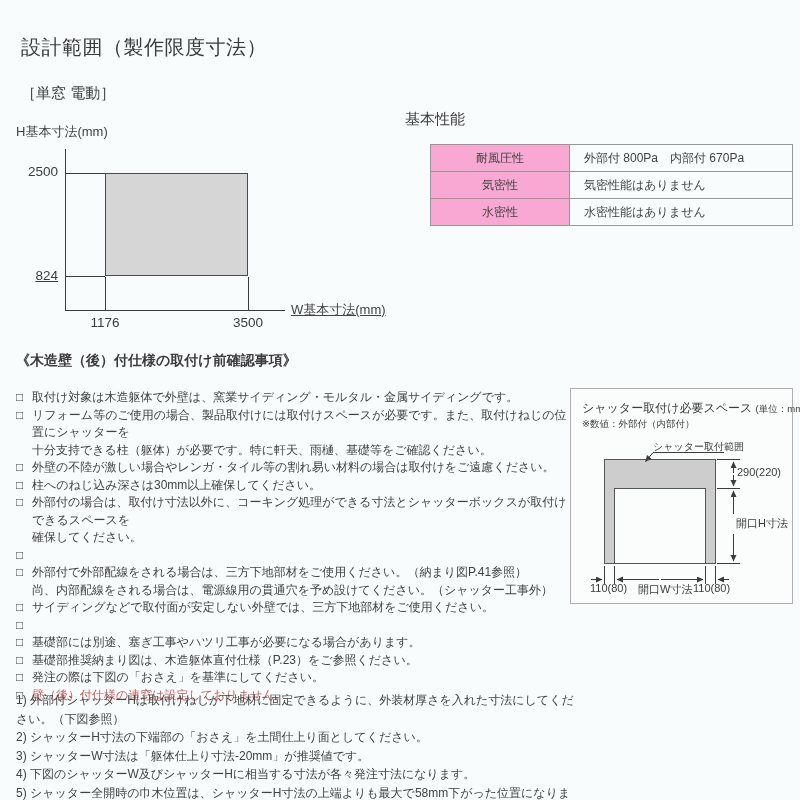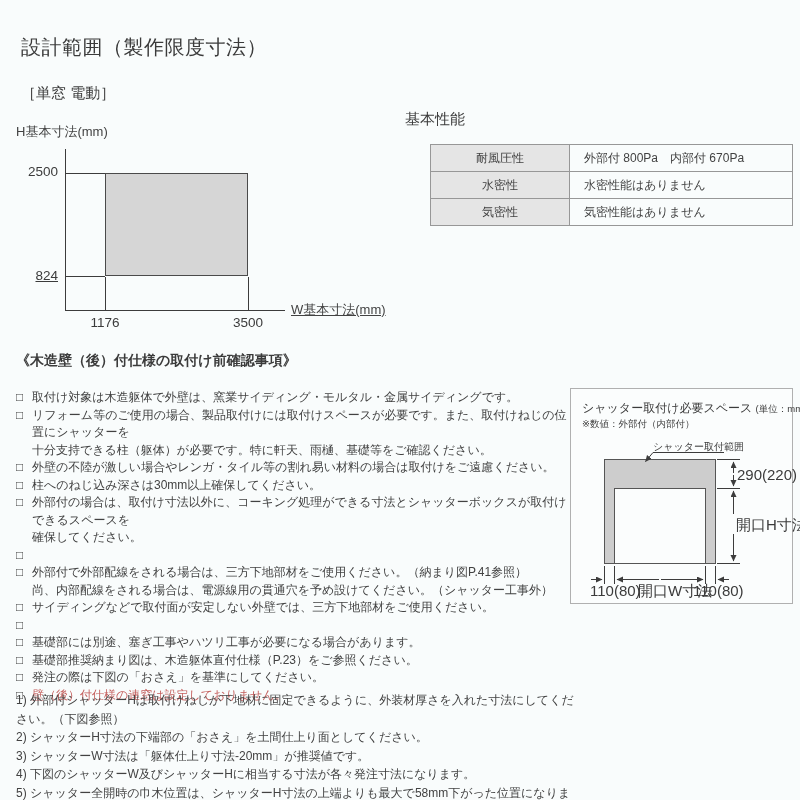--- a/index.html
+++ b/index.html
@@ -24,40 +24,40 @@
   .chart-xlabel{left:291px;top:301px;font-size:13px;text-decoration:underline;}
   .tick{font-size:13.5px;color:#3b3b3b;}
   .tick.right{text-align:right;width:38px;}
   .tick.center{text-align:center;width:44px;}
   .region{left:105px;top:173px;width:143px;height:103px;background:#d6d6d6;border:1px solid #4a4a4a;box-sizing:border-box;}
 
   
   .perf-heading{left:405px;top:110px;font-size:15px;color:#3b3b3b;}
   table.perf{position:absolute;left:430px;top:144px;width:363px;border-collapse:collapse;font-size:12px;color:#424242;}
   table.perf td{border:1px solid #979797;height:24px;}
-  table.perf td.ph{width:136px;background:#e5e5e5;text-align:center;}
+  table.perf td.ph{width:136px;background:#f9a8d4;text-align:center;}
   table.perf td.pv{padding-left:14px;}
 
   
   .cl-heading{left:16px;top:352px;font-size:14px;font-weight:bold;color:#3b3b3b;}
   #checklist-items{left:16px;top:389px;width:552px;font-size:12px;line-height:17.5px;}
   .cl-item{display:flex;}
   .cbox{width:16px;flex:0 0 16px;}
   .cl-item.red .ctext{color:#c4605e;}
 
   
   #notes-list{left:16px;top:691px;width:560px;font-size:12px;line-height:18.5px;}
 
   
   .diagram-box{left:570px;top:388px;width:223px;height:216px;border:1px solid #b0b0b0;box-sizing:border-box;background:#fbfdfd;}
   .diagram-box .d-title{position:absolute;left:11px;top:11px;font-size:12px;color:#3b3b3b;white-space:nowrap;}
   .diagram-box .d-title .unit{font-size:9.5px;}
   .diagram-box .d-note{position:absolute;left:11px;top:29px;font-size:9.5px;color:#3b3b3b;}
   .diagram-box .range-label{position:absolute;left:82px;top:51px;font-size:10px;color:#3b3b3b;white-space:nowrap;}
-  .dimtext{position:absolute;font-size:15px;color:#3b3b3b;white-space:nowrap;}
+  .dimtext{position:absolute;font-size:11px;color:#3b3b3b;white-space:nowrap;}
   .dim-top{left:166px;top:77px;}
   .dim-h{left:165px;top:127px;}
   .dim-wl{left:19px;top:193px;}
   .dim-wm{left:67px;top:193px;}
   .dim-wr{left:122px;top:193px;}
   .dsvg{position:absolute;left:0;top:0;}
 </style>
 </head>
 <body>
 
@@ -83,26 +83,26 @@
   </div>
 
   <div class="abs perf-heading">基本性能</div>
   <table class="perf">
     <tbody>
         <tr>
           <td class="ph">耐風圧性</td>
           <td class="pv">外部付 800Pa　内部付 670Pa</td>
         </tr>
         <tr>
+          <td class="ph">気密性</td>
+          <td class="pv">気密性能はありません</td>
+        </tr>
+        <tr>
           <td class="ph">水密性</td>
           <td class="pv">水密性能はありません</td>
-        </tr>
-        <tr>
-          <td class="ph">気密性</td>
-          <td class="pv">気密性能はありません</td>
         </tr>
       </tbody>
   </table>
 
   <div class="abs cl-heading">《木造壁（後）付仕様の取付け前確認事項》</div>
   <div class="abs" id="checklist-items">
       <div class="cl-item">
         <span class="cbox">□</span>
         <span class="ctext">取付け対象は木造躯体で外壁は、窯業サイディング・モルタル・金属サイディングです。</span>
       </div>

